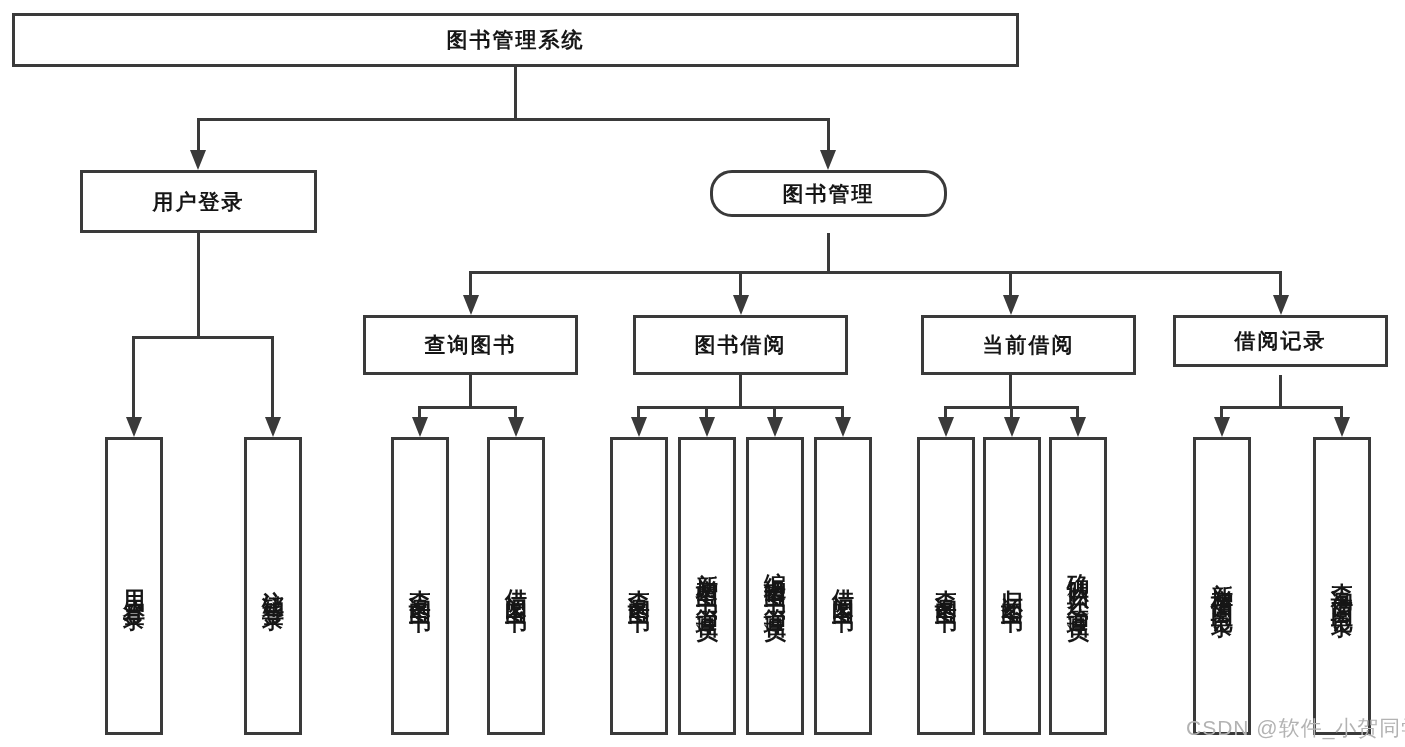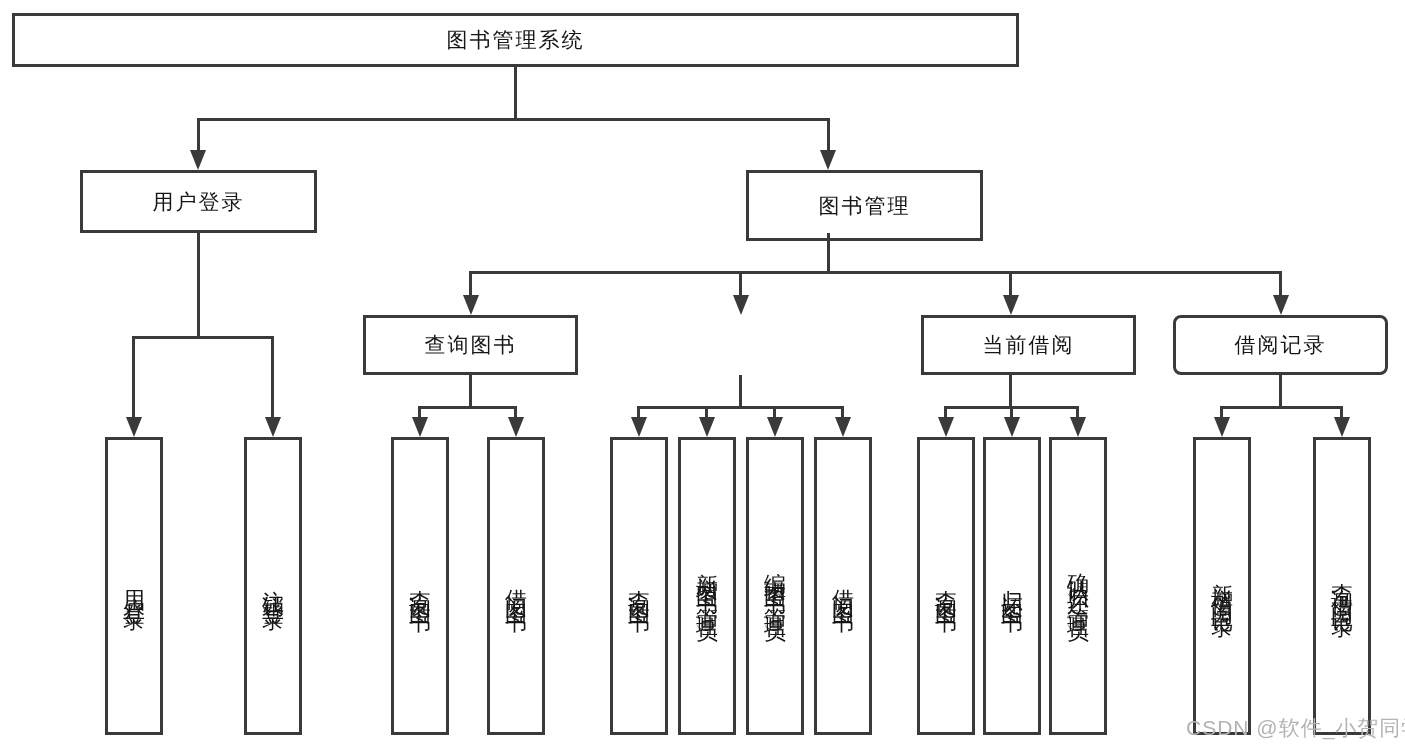--- a/index.html
+++ b/index.html
@@ -13,20 +13,21 @@
     color: #161616;
   }
   .box {
     position: absolute;
     box-sizing: border-box;
     border: 3px solid #3a3a3a;
     background: #ffffff;
     display: flex;
     align-items: center;
     justify-content: center;
+    font-weight: bold;
   }
   .hlabel {
     font-size: 21px;
     letter-spacing: 2px;
     color: #161616;
     white-space: nowrap;
   }
   .vlabel {
     writing-mode: vertical-rl;
     text-orientation: mixed;
@@ -66,21 +67,21 @@
   <div class="vline" style="left:514px; top:67px; height:51px;"></div>
   <div class="hline" style="left:197px; top:118px; width:633px;"></div>
   <div class="vline" style="left:197px; top:121px; height:31px;"></div>
   <div class="arrowhead" style="left:190px; top:150px;"></div>
   <div class="vline" style="left:827px; top:121px; height:31px;"></div>
   <div class="arrowhead" style="left:820px; top:150px;"></div>
 
   <div class="box" style="left:80px; top:170px; width:237px; height:63px;">
     <span class="hlabel">用户登录</span>
   </div>
-  <div class="box" style="left:746px; top:170px; width:237px; height:71px;">
+  <div class="box" style="left:710px; top:170px; width:237px; height:47px;border-radius:22px;">
     <span class="hlabel">图书管理</span>
   </div>
 
   <div class="vline" style="left:197px; top:233px; height:103px;"></div>
   <div class="hline" style="left:132px; top:336px; width:142px;"></div>
   <div class="vline" style="left:132px; top:339px; height:78px;"></div>
   <div class="arrowhead" style="left:126px; top:417px;"></div>
   <div class="vline" style="left:271px; top:339px; height:78px;"></div>
   <div class="arrowhead" style="left:265px; top:417px;"></div>
 
@@ -91,24 +92,27 @@
   <div class="vline" style="left:739px; top:274px; height:21px;"></div>
   <div class="arrowhead" style="left:733px; top:295px;"></div>
   <div class="vline" style="left:1009px; top:274px; height:21px;"></div>
   <div class="arrowhead" style="left:1003px; top:295px;"></div>
   <div class="vline" style="left:1279px; top:274px; height:21px;"></div>
   <div class="arrowhead" style="left:1273px; top:295px;"></div>
 
   <div class="box" style="left:363px; top:315px; width:215px; height:60px;">
     <span class="hlabel">查询图书</span>
   </div>
+  <div class="box" style="left:633px; top:315px; width:215px; height:60px;">
+    <span class="hlabel">图书借阅</span>
+  </div>
   <div class="box" style="left:921px; top:315px; width:215px; height:60px;">
     <span class="hlabel">当前借阅</span>
   </div>
-  <div class="box" style="left:1173px; top:315px; width:215px; height:60px;border-radius:8px;">
+  <div class="box" style="left:1173px; top:315px; width:215px; height:52px;">
     <span class="hlabel">借阅记录</span>
   </div>
 
   <div class="vline" style="left:469px; top:375px; height:31px;"></div>
   <div class="hline" style="left:418px; top:406px; width:99px;"></div>
   <div class="vline" style="left:418px; top:409px; height:8px;"></div>
   <div class="arrowhead" style="left:412px; top:417px;"></div>
   <div class="vline" style="left:514px; top:409px; height:8px;"></div>
   <div class="arrowhead" style="left:508px; top:417px;"></div>
 

